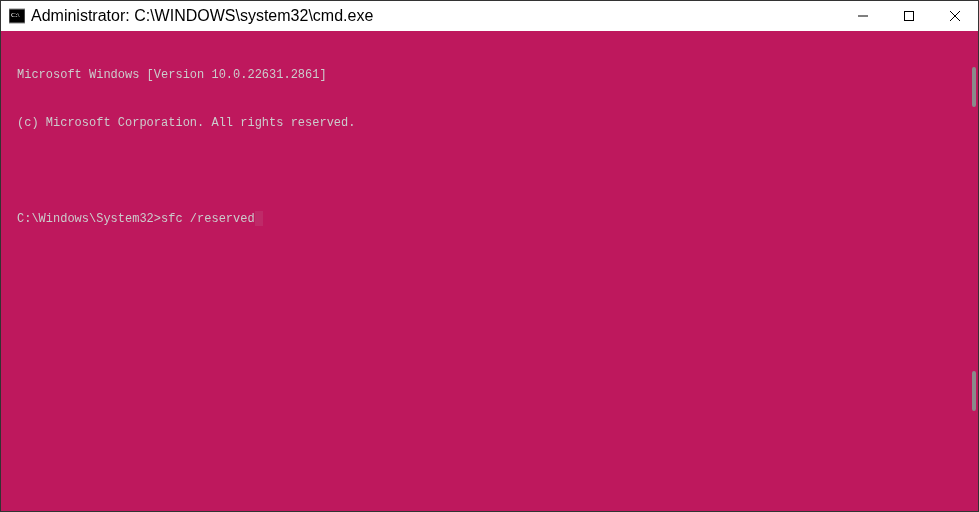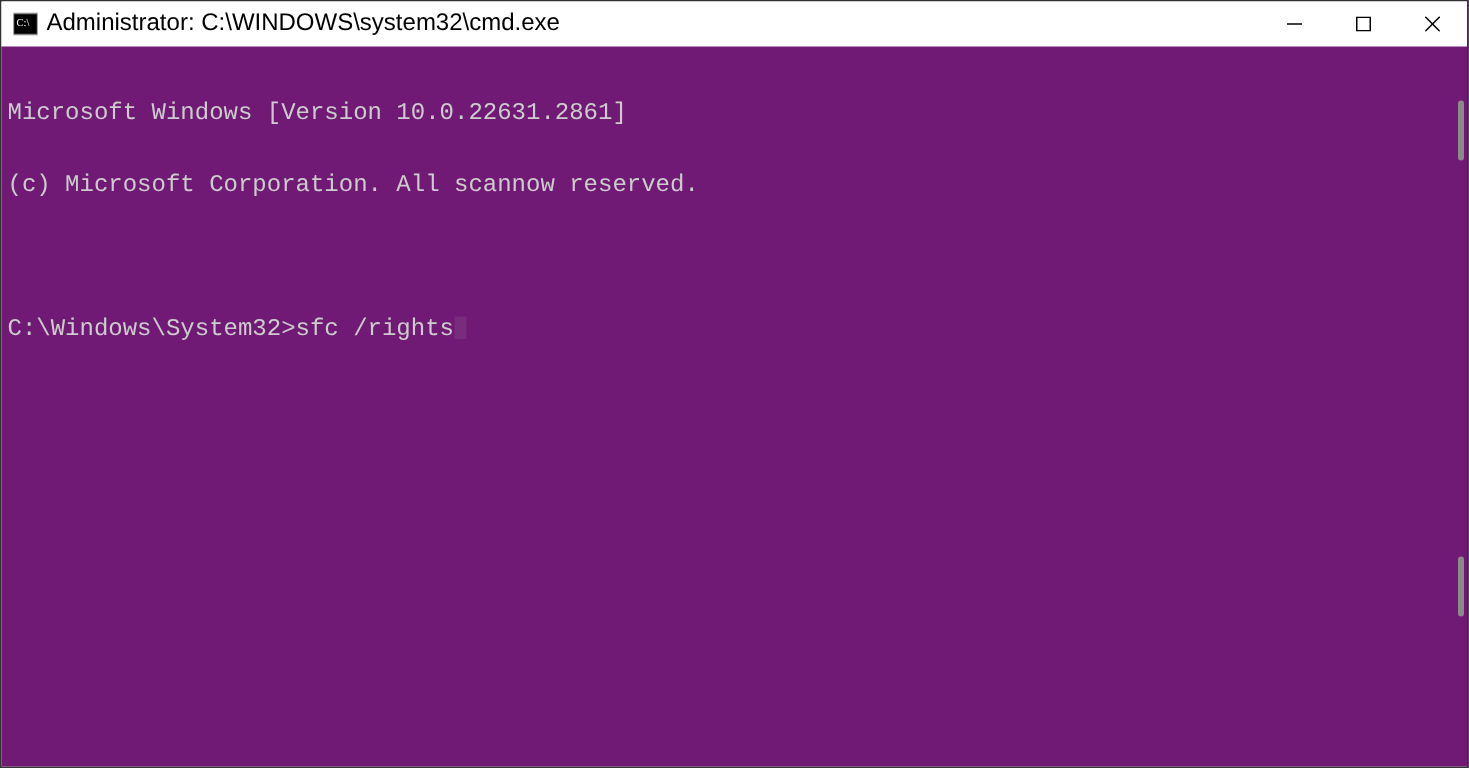--- a/index.html
+++ b/index.html
@@ -52,26 +52,26 @@
     display: flex;
     align-items: center;
     justify-content: center;
     color: #000;
     font-size: 10px;
     cursor: pointer;
   }
   .win-btn svg { display: block; }
   .terminal {
     flex: 1;
-    background: #701a75;
+    background: #be185d;
     color: #cccccc;
     font-family: Consolas, "Courier New", monospace;
-    font-size: 16px;
+    font-size: 12px;
     line-height: 16px;
-    padding: 4px 0 0 4px;
+    padding: 4px 0 0 16px;
     white-space: pre;
     position: relative;
     overflow: hidden;
   }
   .terminal .line { min-height: 16px; }
   .prompt-line { display: flex; }
   .prompt { color: #cccccc; }
   .input-text { color: #cccccc; }
   .cursor {
     width: 8px;
@@ -134,22 +134,22 @@
         <svg width="10" height="10" viewBox="0 0 10 10">
             <line x1="0" y1="0" x2="10" y2="10" stroke="#000" stroke-width="1"></line>
             <line x1="10" y1="0" x2="0" y2="10" stroke="#000" stroke-width="1"></line>
           </svg>
       </div>
     </div>
   </div>
 
   <div class="terminal">
     <div class="line">Microsoft Windows [Version 10.0.22631.2861]</div>
-    <div class="line">(c) Microsoft Corporation. All scannow reserved.</div>
+    <div class="line">(c) Microsoft Corporation. All rights reserved.</div>
     <div class="line"></div>
-    <div class="line prompt-line"><span class="prompt">C:\Windows\System32&gt;</span><span class="input-text">sfc /rights</span><span class="cursor"></span></div>
+    <div class="line prompt-line"><span class="prompt">C:\Windows\System32&gt;</span><span class="input-text">sfc /reserved</span><span class="cursor"></span></div>
 
     <div class="scrollbar">
       <div class="scroll-seg1"></div>
       <div class="scroll-seg2"></div>
     </div>
   </div>
 </div>
 
 </body></html>

